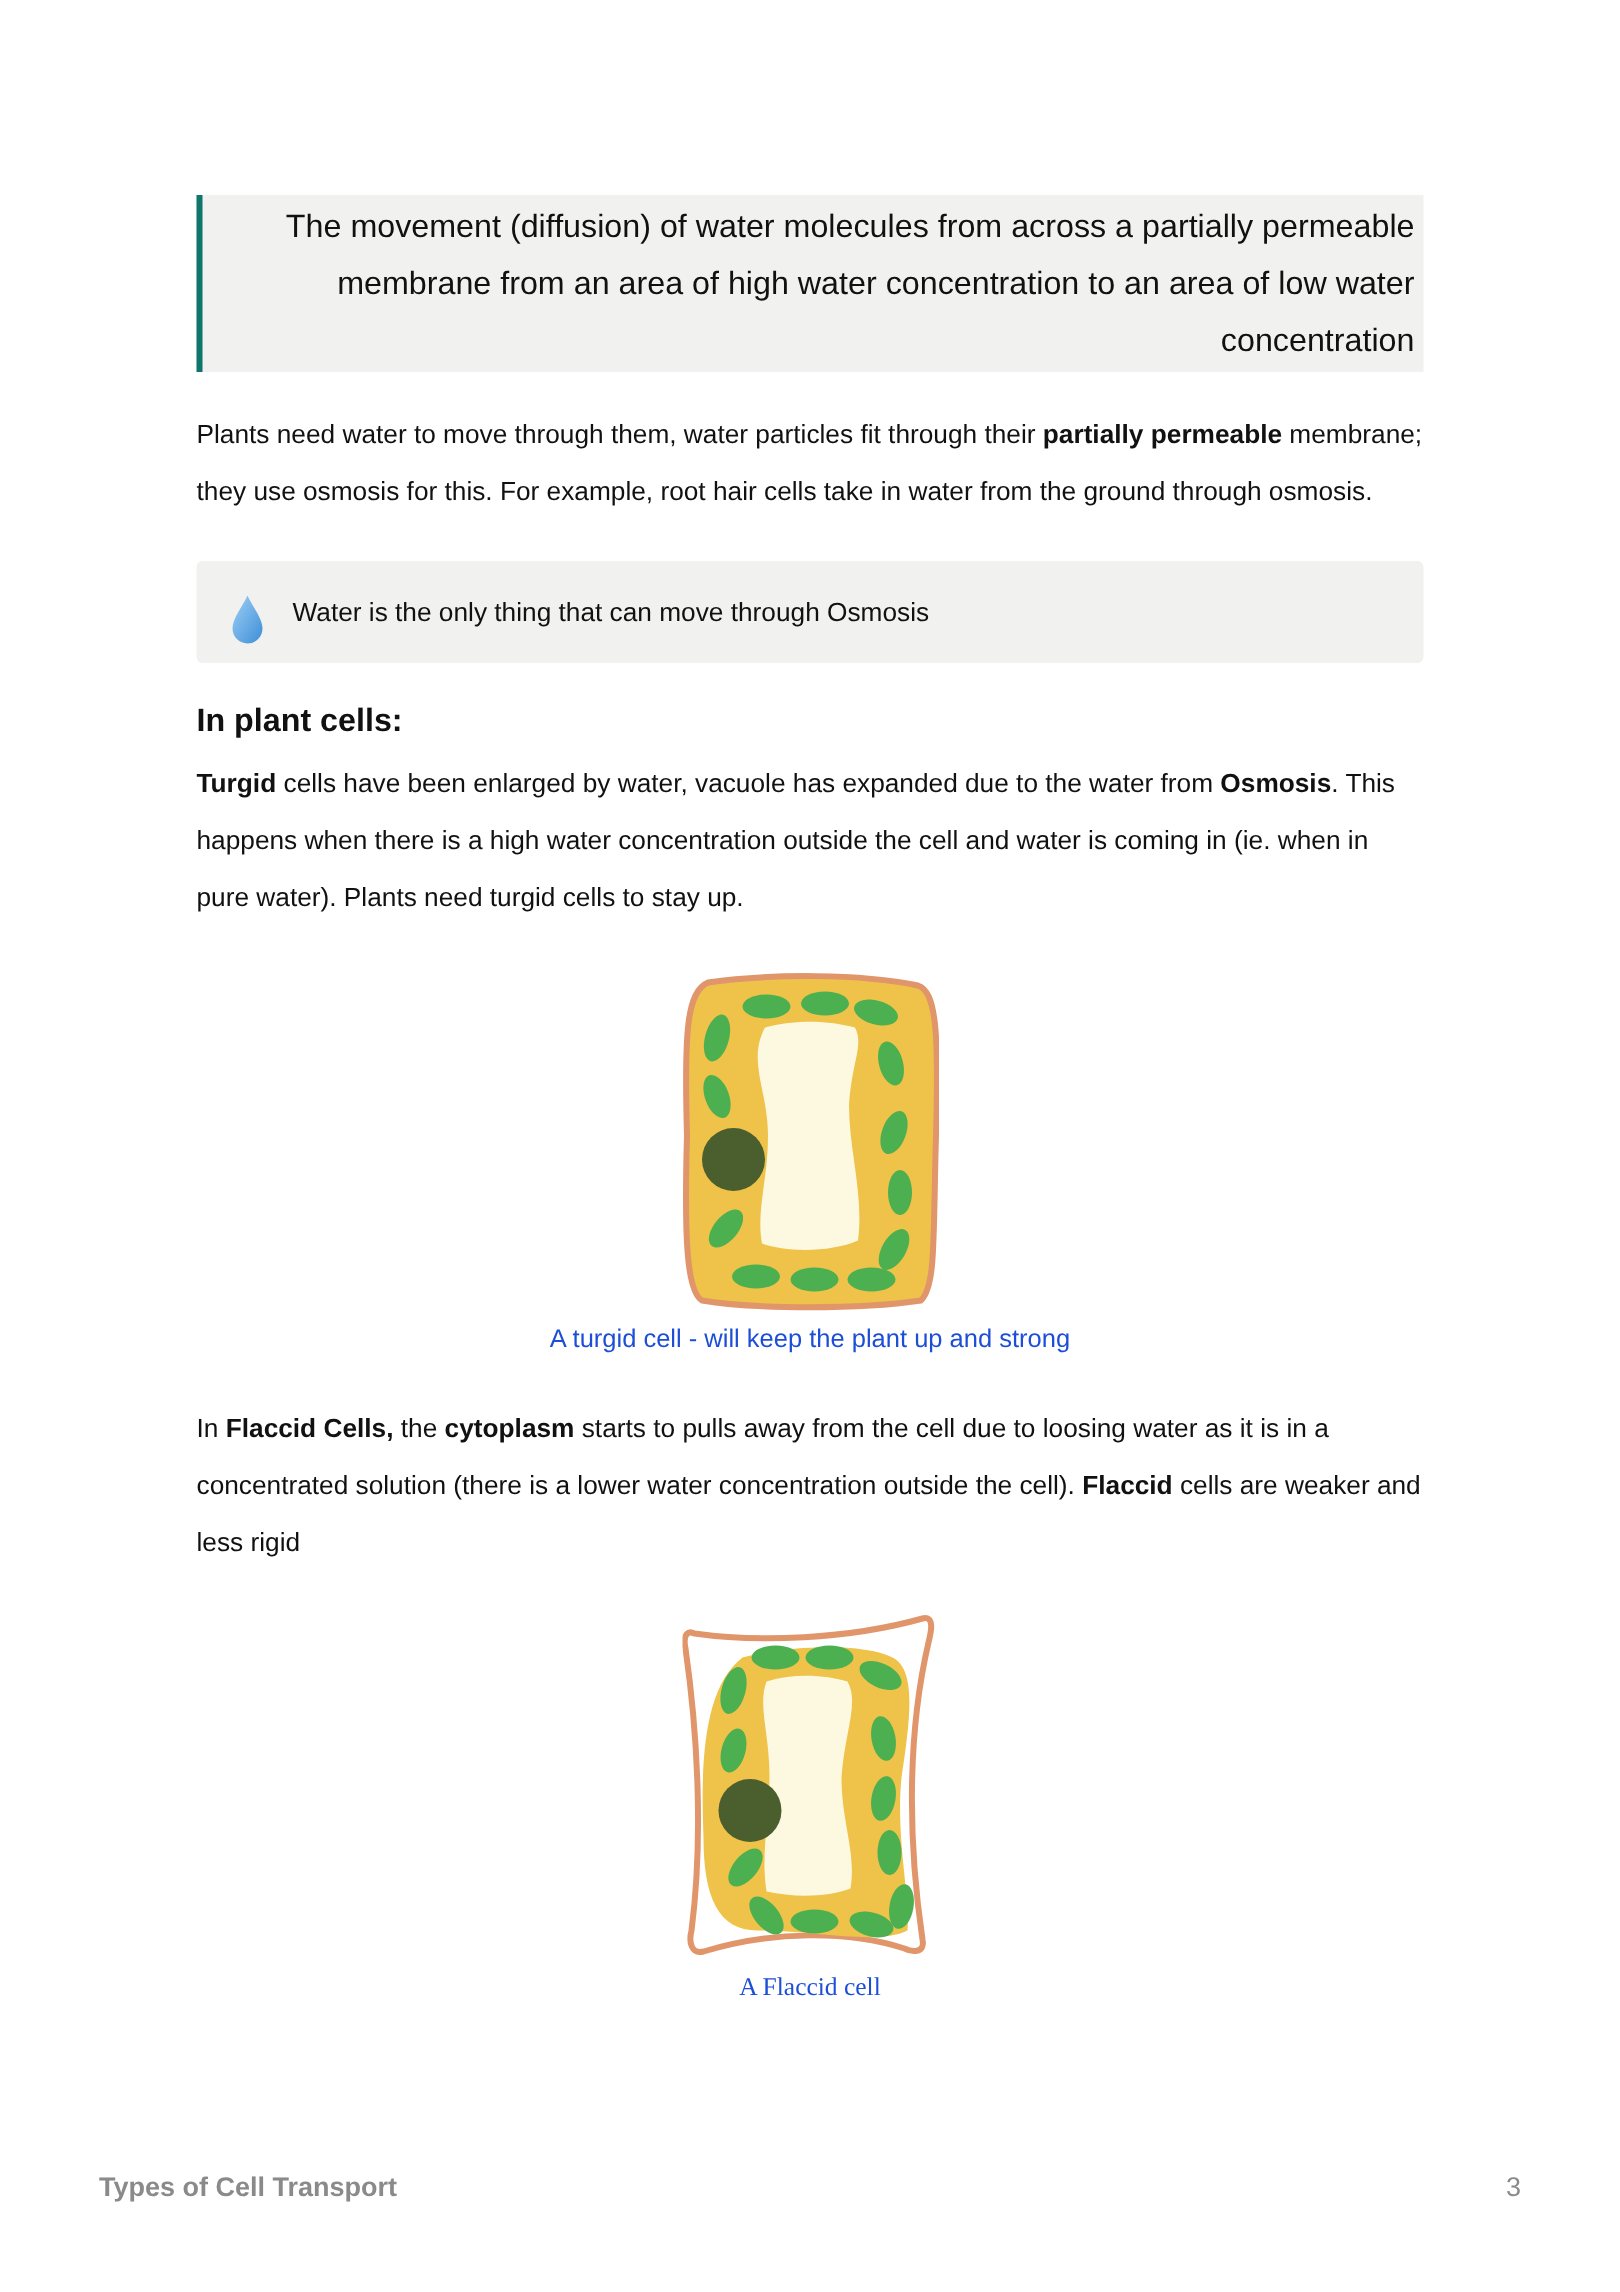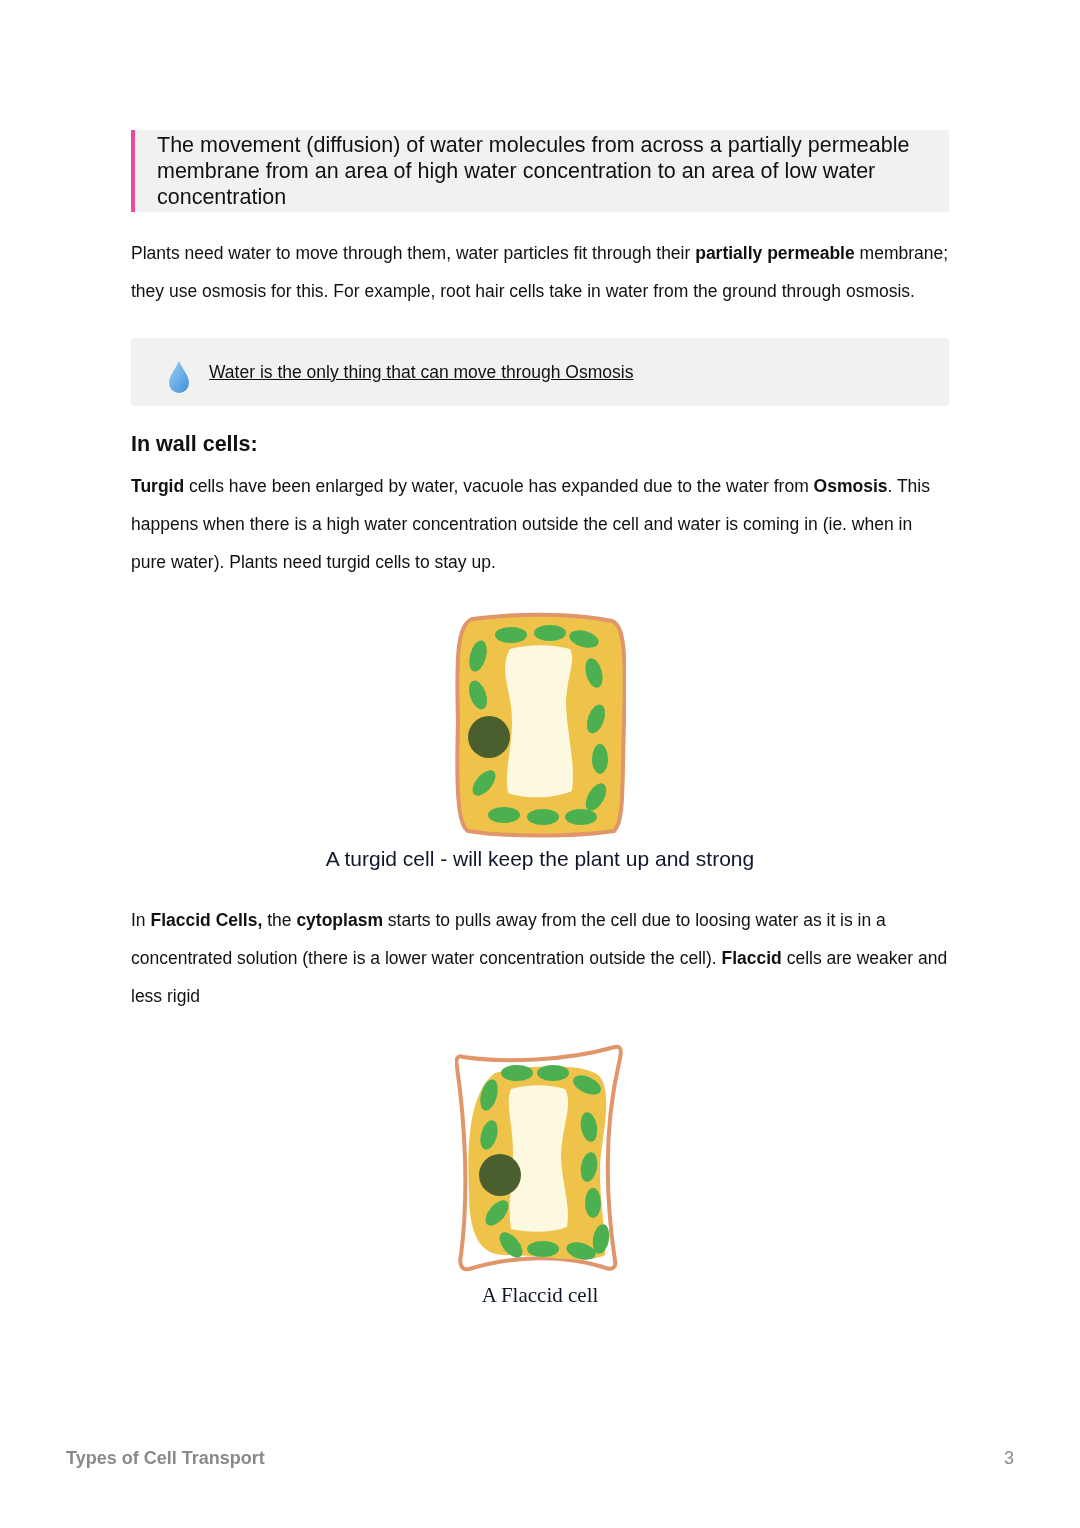--- a/index.html
+++ b/index.html
@@ -1,32 +1,32 @@
 <!DOCTYPE html>
 <html><head>
 <meta charset="utf-8">
 <style>
   html, body { margin: 0; padding: 0; background: #ffffff; }
   body { width: 1080px; height: 1528px; position: relative; overflow: hidden;
          font-family: "Liberation Sans", sans-serif; color: #111111; }
   .page { position: absolute; left: 131px; top: 130px; width: 818px; }
-  .quote { background: #f1f1ef; border-left: 4px solid #ec4899; padding: 2px 6px 2px 22px;
-           font-size: 21.5px; line-height: 26px; color: #111; }
+  .quote { background: #f1f1ef; border-left: 4px solid #0f766e; padding: 2px 6px 2px 22px;
+           font-size: 21.5px; line-height: 38px; color: #111; text-align: right; }
   p { margin: 0; font-size: 17.5px; line-height: 38px; }
   .p1 { margin-top: 22px; }
   .callout { margin-top: 28px; background: #f1f1ef; border-radius: 4px; height: 68px;
-             display: flex; align-items: center; padding-left: 36px; text-decoration: underline; }
+             display: flex; align-items: center; padding-left: 22px; }
   .callout .drop { width: 24px; height: 34px; margin-right: 18px; margin-top: 10px; }
   .callout span.t { font-size: 17.5px; }
   h3 { margin: 24px 0 0 0; font-size: 21.5px; font-weight: bold; line-height: 28px; }
   .p2 { margin-top: 9px; }
   .figure { display: flex; flex-direction: column; align-items: center; }
   .fig1 { margin-top: 30px; }
   .fig2 { margin-top: 28px; font-family: Liberation Serif, serif; }
-  .caption { font-size: 21px; color: #0f172a; margin-top: 8px; }
+  .caption { font-size: 17px; color: #1d4ed8; margin-top: 8px; }
   .p3 { margin-top: 30px; }
   .p4 { margin-top: 30px; }
   .footer-left { position: absolute; left: 66px; top: 1448px; font-size: 18px; color: #8a8a8a; font-weight: bold; }
   .footer-right { position: absolute; right: 66px; top: 1448px; font-size: 18px; color: #8a8a8a; }
   b { font-weight: bold; }
 </style>
 </head>
 <body>
 
 <div class="page">
@@ -43,21 +43,21 @@
         <linearGradient id="dg" x1="0" y1="0" x2="1" y2="1">
           <stop offset="0" stop-color="#9fd0f5"></stop>
           <stop offset="1" stop-color="#3d8ed8"></stop>
         </linearGradient>
       </defs>
       <path d="M12 1 C 9 8, 2 16, 2 23 A 10 10 0 0 0 22 23 C 22 16, 15 8, 12 1 Z" fill="url(#dg)"></path>
     </svg>
     <span class="t">Water is the only thing that can move through Osmosis</span>
   </div>
 
-  <h3>In wall cells:</h3>
+  <h3>In plant cells:</h3>
 
   <p class="p2"><b>Turgid</b><span> cells have been enlarged by water, vacuole has expanded due to the water from </span><b>Osmosis</b><span>. This happens when there is a high water concentration outside the cell and water is coming in (ie. when in pure water). Plants need turgid cells to stay up.</span></p>
 
   <div class="figure fig1">
     <svg width="172" height="228" viewBox="0 0 172 228">
       <path d="M18 8 C 60 2, 120 2, 158 10 C 170 14, 172 40, 170 110 C 168 180, 170 210, 160 220 C 120 226, 50 226, 14 220 C 4 214, 2 180, 4 110 C 2 40, 4 14, 18 8 Z" fill="#efc24a" stroke="#e0956a" stroke-width="4"></path>
       <path d="M56 38 C 80 32, 100 34, 116 38 C 122 50, 114 60, 112 90 C 112 120, 122 150, 118 180 C 100 188, 70 188, 54 182 C 50 160, 58 140, 58 110 C 58 80, 44 60, 56 38 Z" fill="#fdf9e0"></path>
       <ellipse cx="57" cy="24" rx="16" ry="8" fill="#4caf50"></ellipse>
       <ellipse cx="96" cy="22" rx="16" ry="8" fill="#4caf50"></ellipse>
       <ellipse cx="130" cy="28" rx="15" ry="8" fill="#4caf50" transform="rotate(15 130 28)"></ellipse>

